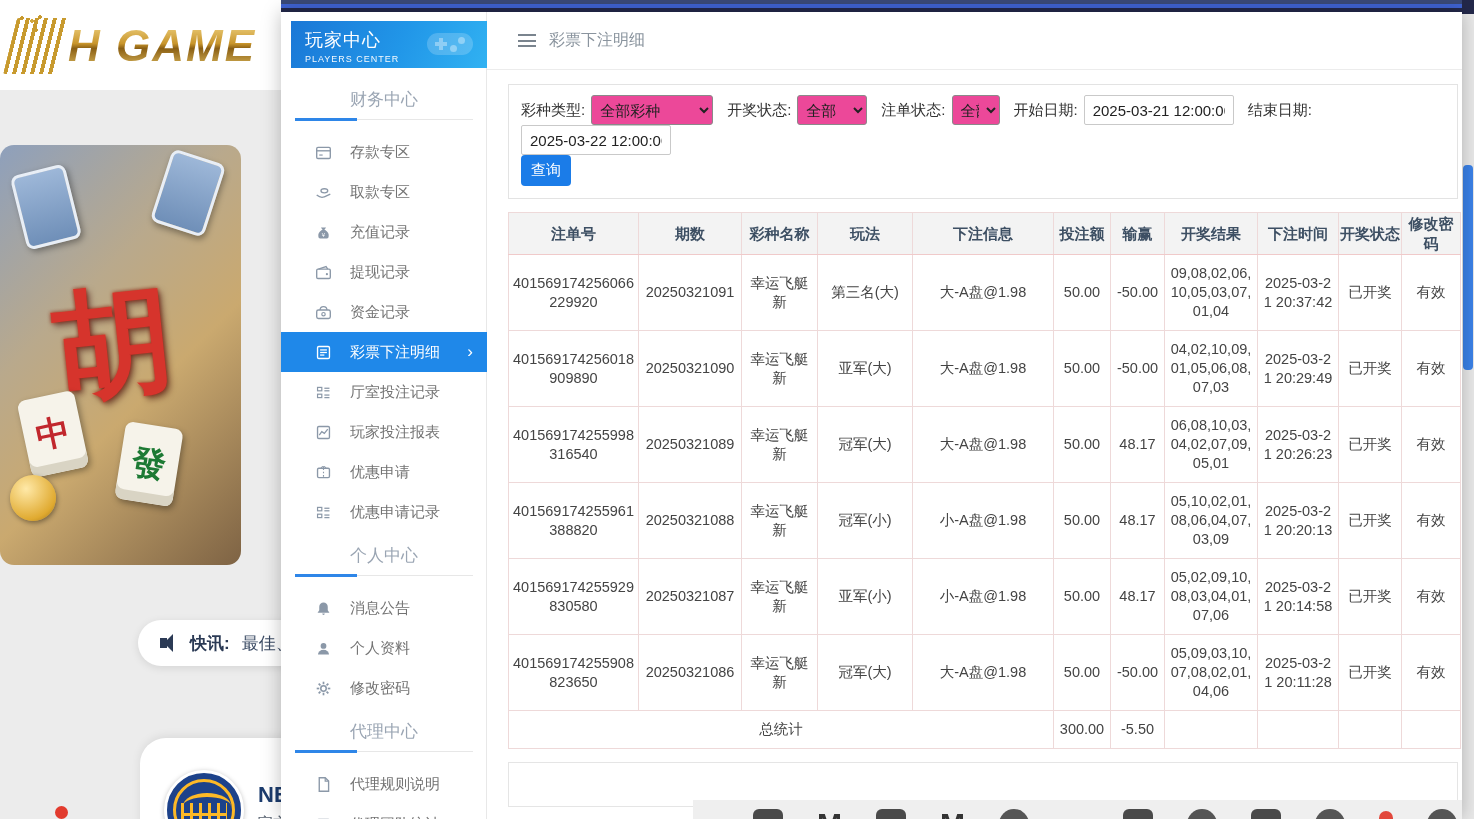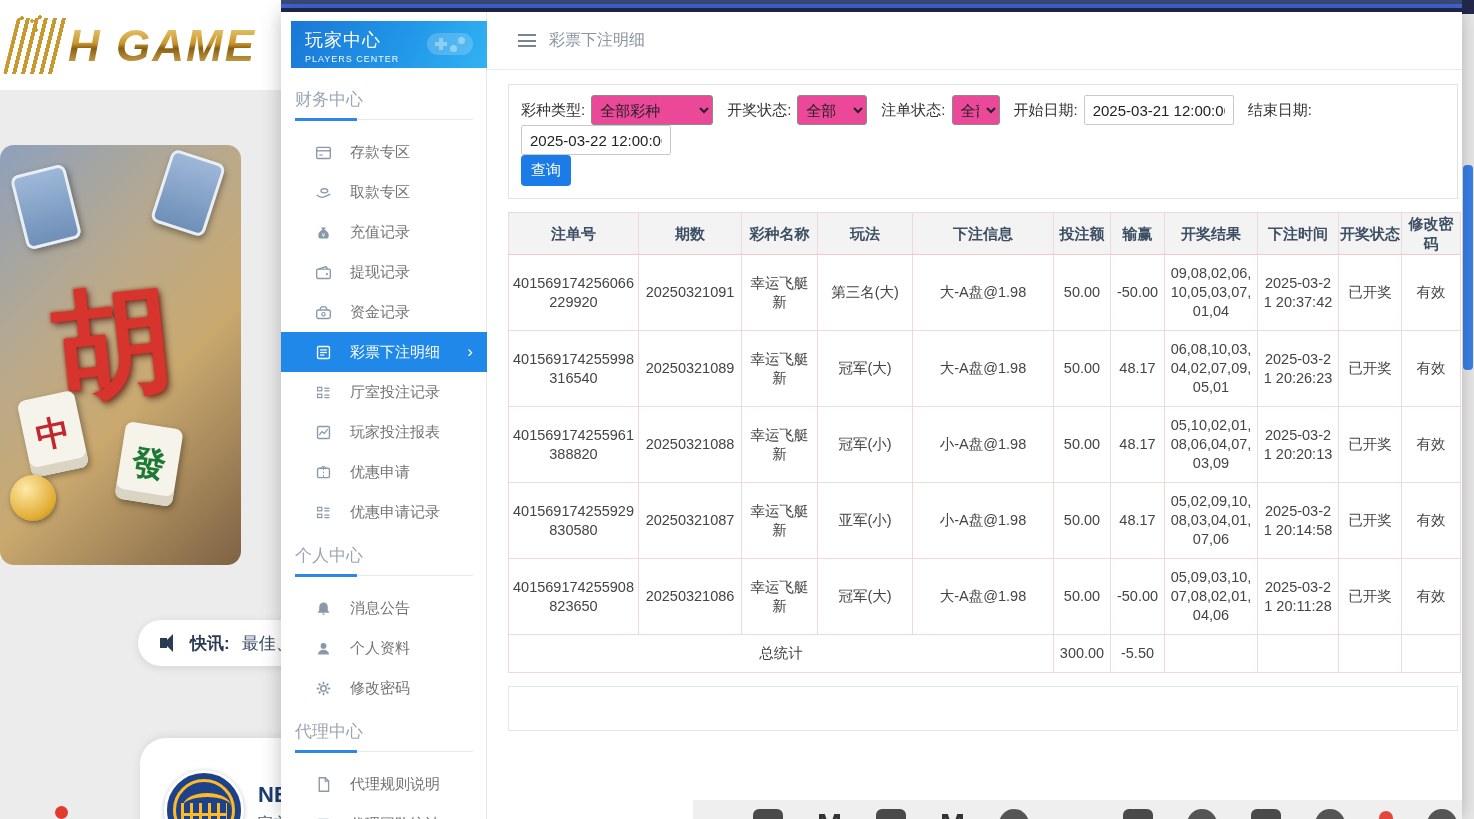--- a/index.html
+++ b/index.html
@@ -77,21 +77,21 @@
   .side-header .t { font-size:18px; letter-spacing:1px; }
   .side-header .s { font-size:9px; letter-spacing:1px; margin-top:2px; opacity:.95; }
   .gamepad { position:absolute; right:14px; top:8px; width:46px; height:30px; opacity:.55; }
   .gamepad .gp-body { position:absolute; inset:4px 0; background:rgba(255,255,255,.35); border-radius:14px; }
   .gamepad .gp-b1,.gamepad .gp-b2 { position:absolute; width:7px; height:7px; border-radius:50%; background:rgba(255,255,255,.8); }
   .gamepad .gp-b1 { right:8px; top:8px; } .gamepad .gp-b2 { right:16px; top:16px; }
   .gamepad .gp-cross { position:absolute; left:8px; top:9px; width:12px; height:12px;
       background:linear-gradient(#fff,#fff) center/12px 4px no-repeat, linear-gradient(#fff,#fff) center/4px 12px no-repeat; opacity:.8; }
 
   .side-body { position:absolute; left:0; top:64px; width:206px; bottom:0; }
-  .side-sec-title { margin:12px 14px 0 14px; font-size:17px; color:#9aa5b3; }
+  .side-sec-title { margin:12px 14px 0 14px; font-size:17px; color:#9aa5b3;text-align:center; }
   .side-sec-line { margin:8px 14px 12px 14px; height:1px; background:#e7e7e7; position:relative; }
   .side-sec-line::before { content:""; position:absolute; left:0; top:-1px; width:62px; height:3px; background:#2e86e8; }
   .side-item { height:40px; display:flex; align-items:center; padding-left:34px; color:#737373; font-size:15px; cursor:pointer; position:relative; }
   .side-item .sicon { width:17px; height:17px; margin-right:18px; color:#8b98a8; flex:0 0 auto; }
   .side-item.active { background:#1f88e9; color:#ffffff; }
   .side-item.active .sicon { color:#ffffff; }
   .side-item .chev { position:absolute; right:14px; font-size:17px; color:#ffffff; }
 
   
   .content { position:absolute; left:206px; top:0; right:0; height:807px; background:#ffffff; }
@@ -430,20 +430,33 @@
               <td>第三名(大)</td>
               <td>大-A盘@1.98</td>
               <td>50.00</td>
               <td>-50.00</td>
               <td>09,08,02,06,10,05,03,07,01,04</td>
               <td>2025-03-21 20:37:42</td>
               <td>已开奖</td>
               <td>有效</td>
             </tr>
             <tr>
+              <td>401569174256018909890</td>
+              <td>20250321090</td>
+              <td>幸运飞艇新</td>
+              <td>亚军(大)</td>
+              <td>大-A盘@1.98</td>
+              <td>50.00</td>
+              <td>-50.00</td>
+              <td>04,02,10,09,01,05,06,08,07,03</td>
+              <td>2025-03-21 20:29:49</td>
+              <td>已开奖</td>
+              <td>有效</td>
+            </tr>
+            <tr>
               <td>401569174255998316540</td>
               <td>20250321089</td>
               <td>幸运飞艇新</td>
               <td>冠军(大)</td>
               <td>大-A盘@1.98</td>
               <td>50.00</td>
               <td>48.17</td>
               <td>06,08,10,03,04,02,07,09,05,01</td>
               <td>2025-03-21 20:26:23</td>
               <td>已开奖</td>

